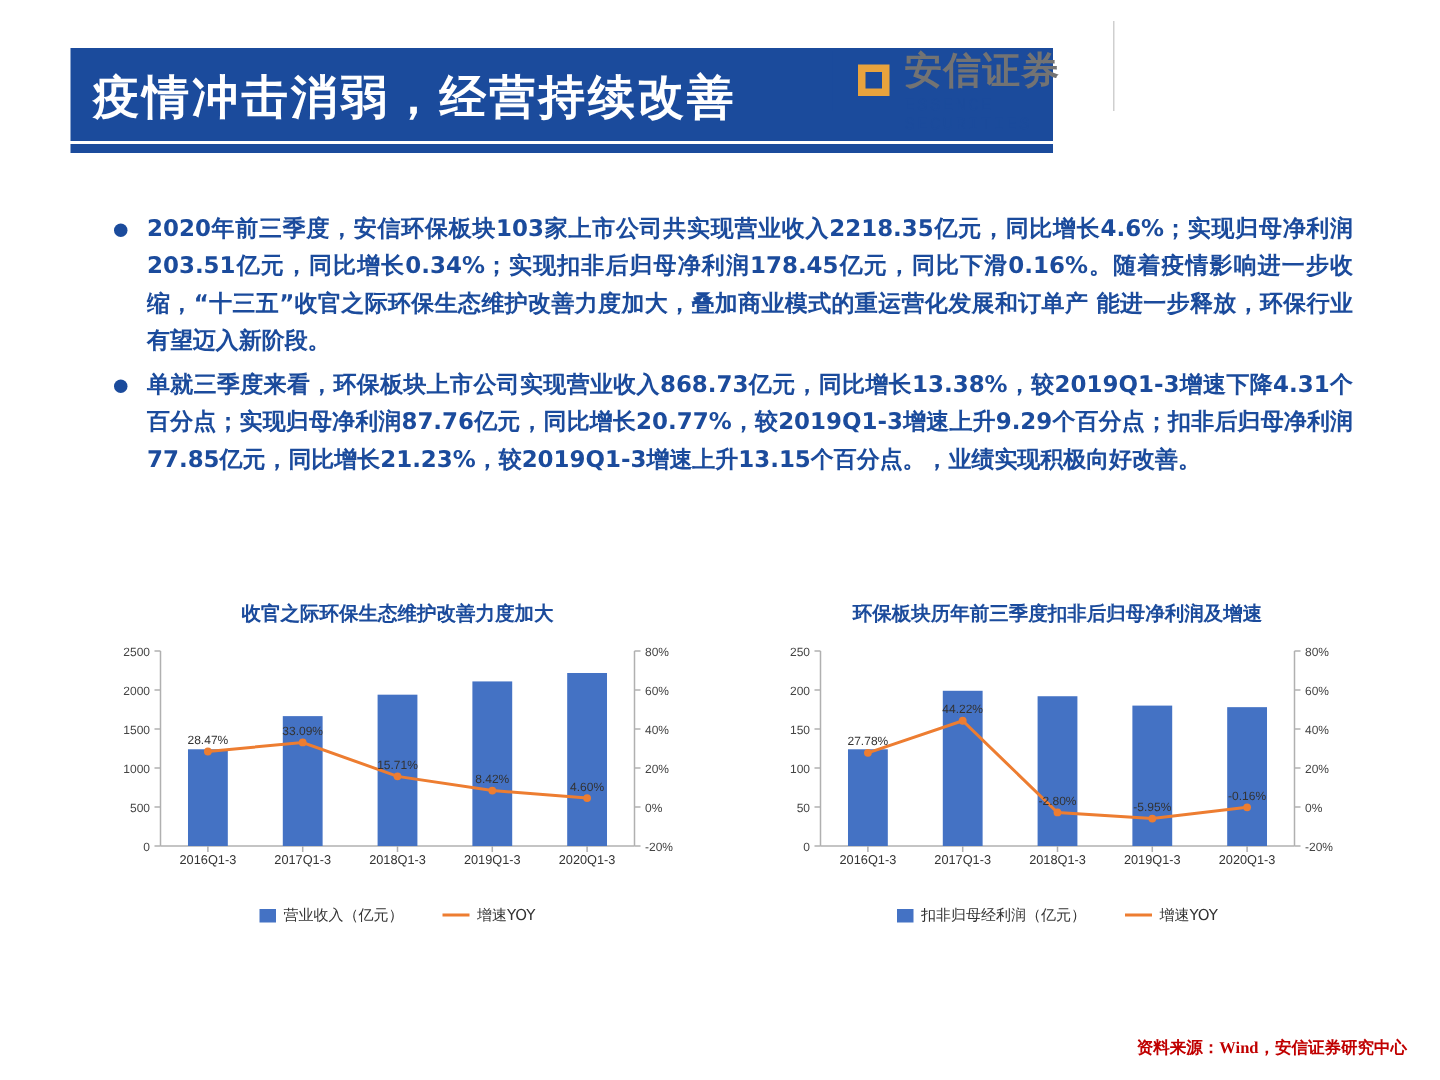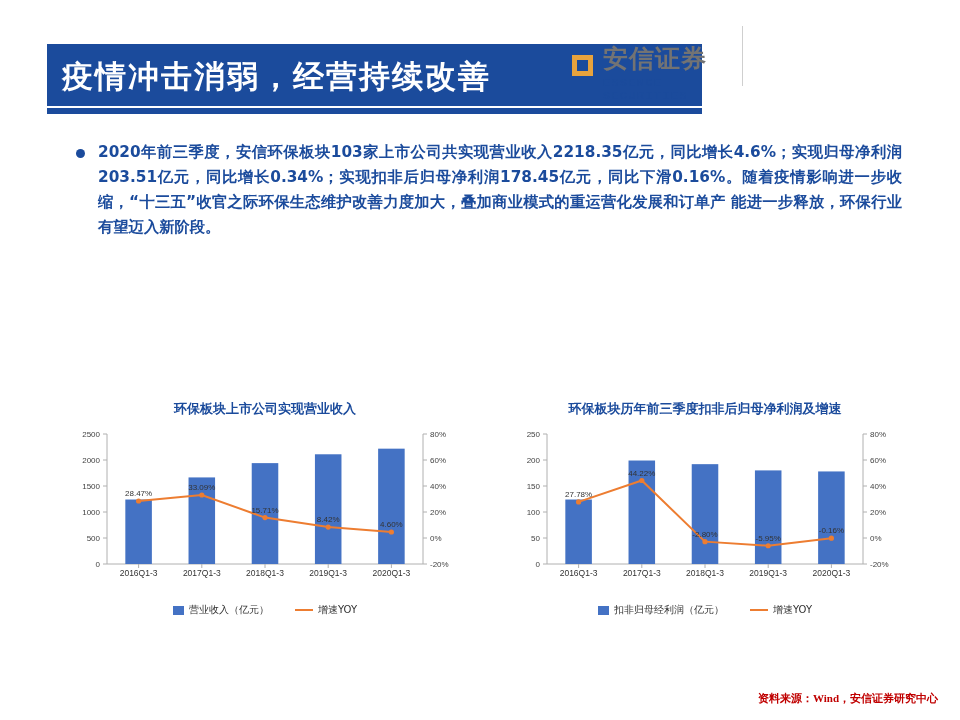--- a/index.html
+++ b/index.html
@@ -2,21 +2,21 @@
 <html><head>
 <meta charset="utf-8">
 <style>
   html,body{margin:0;padding:0;}
   body{
     width:960px;height:720px;background:#ffffff;
     font-family:"Liberation Sans","DejaVu Sans",sans-serif;
     position:relative;overflow:hidden;
   }
   
-  .header{position:absolute;left:0;top:16px;width:773px;height:100px;}
+  .header{position:absolute;left:0;top:4px;width:773px;height:100px;}
   .title-bar{
     position:absolute;left:47px;top:28px;width:655px;height:62px;
     background:#1b4b9c;
   }
   .title-text{
     position:absolute;left:62px;top:40px;
     font-family:"DejaVu Sans","Liberation Sans",sans-serif;
     font-size:31px;font-weight:bold;color:#ffffff;letter-spacing:2px;
     white-space:nowrap;
   }
@@ -92,24 +92,28 @@
     <div class="logo-cn">安信证券</div>
     <div class="logo-en">ESSENCE SECURITIES</div>
   </div>
 </div>
 
 <div class="bullets">
   <div class="bullet-row">
     <span class="dot"></span>
     <div class="bullet-text">2020年前三季度，安信环保板块103家上市公司共实现营业收入2218.35亿元，同比增长4.6%；实现归母净利润203.51亿元，同比增长0.34%；实现扣非后归母净利润178.45亿元，同比下滑0.16%。随着疫情影响进一步收缩，“十三五”收官之际环保生态维护改善力度加大，叠加商业模式的重运营化发展和订单产 能进一步释放，环保行业有望迈入新阶段。</div>
   </div>
+  <div class="bullet-row">
+    <span class="dot"></span>
+    <div class="bullet-text">单就三季度来看，环保板块上市公司实现营业收入868.73亿元，同比增长13.38%，较2019Q1-3增速下降4.31个百分点；实现归母净利润87.76亿元，同比增长20.77%，较2019Q1-3增速上升9.29个百分点；扣非后归母净利润77.85亿元，同比增长21.23%，较2019Q1-3增速上升13.15个百分点。，业绩实现积极向好改善。</div>
+  </div>
 </div>
 
 <div class="chart-wrap chart-left">
-  <div class="chart-title">环保板块上市公司实现营业收入</div>
+  <div class="chart-title">收官之际环保生态维护改善力度加大</div>
   <div class="plot">
     <svg id="svg0" width="420" height="175">
         <line x1="52" y1="10" x2="52" y2="140" stroke="#b0b0b0" stroke-width="1"></line>
         <line x1="368" y1="10" x2="368" y2="140" stroke="#b0b0b0" stroke-width="1"></line>
         <line x1="52" y1="140" x2="368" y2="140" stroke="#b0b0b0" stroke-width="1"></line>
         <line x1="48" y1="140" x2="52" y2="140" stroke="#b0b0b0" stroke-width="1"></line>
         <line x1="368" y1="140" x2="372" y2="140" stroke="#b0b0b0" stroke-width="1"></line>
         <text x="45" y="143" text-anchor="end" font-size="8" fill="#444" font-family="&quot;Liberation Sans&quot;,sans-serif">0</text>
         <text x="375" y="143" text-anchor="start" font-size="8" fill="#444" font-family="&quot;Liberation Sans&quot;,sans-serif">-20%</text>
         <line x1="48" y1="114" x2="52" y2="114" stroke="#b0b0b0" stroke-width="1"></line>

